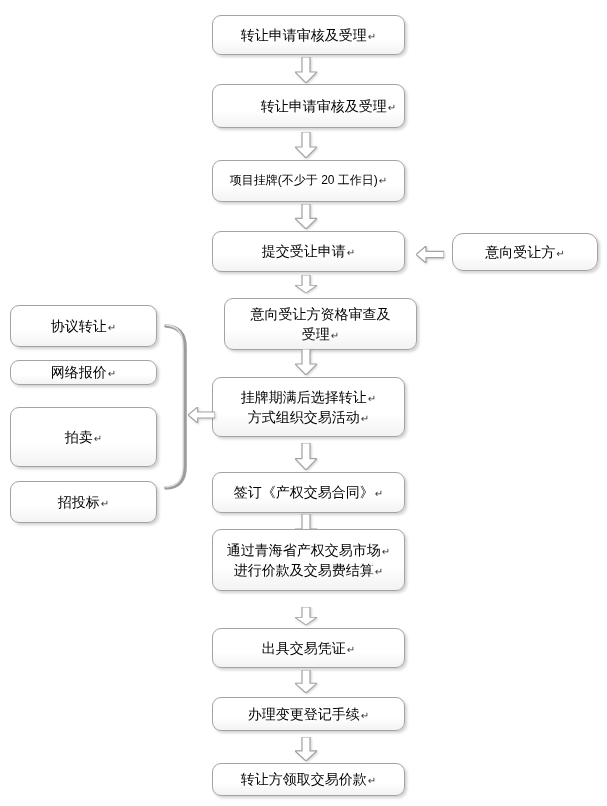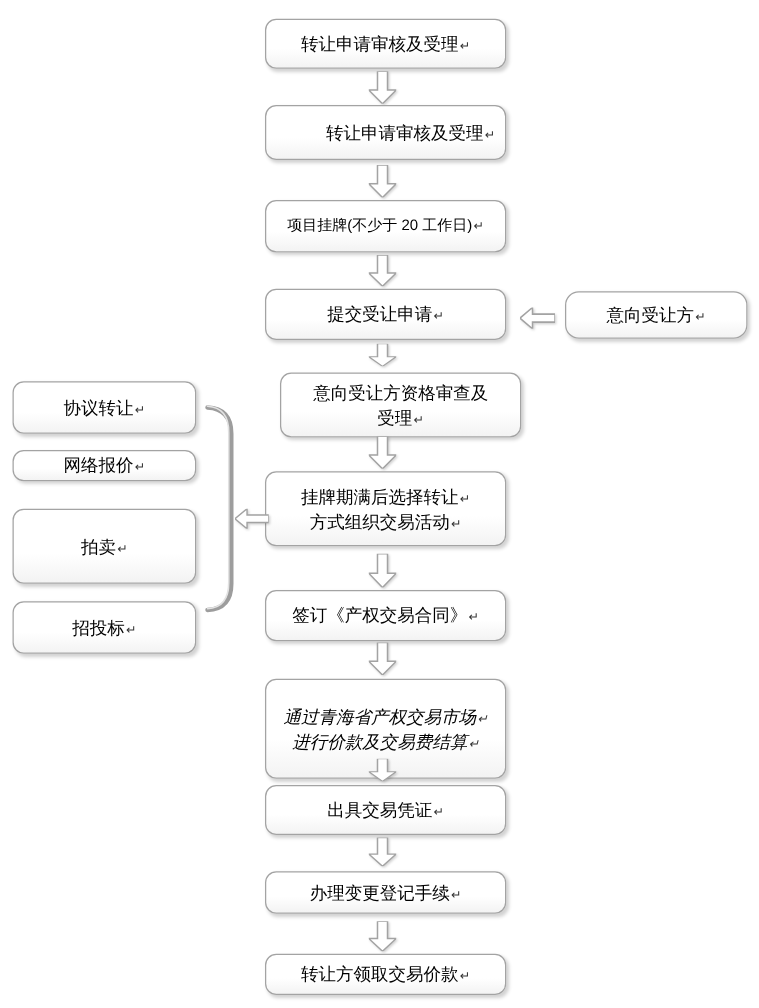--- a/index.html
+++ b/index.html
@@ -107,21 +107,21 @@
   <div class="fbox main" style="top:472px;height:41px;">
     <div class="line"><span>签订《产权交易合同》</span><span class="ret">↵</span></div>
   </div>
 
   <div class="arrow" style="left:295px;top:514px;">
     <svg width="22" height="26" viewBox="0 0 22 26" preserveAspectRatio="none">
         <polygon points="7,0 15,0 15,15 22,15 11,26 0,15 7,15" fill="#ffffff" stroke="#a3a3a3" stroke-width="1.2"></polygon>
       </svg>
   </div>
 
-  <div class="fbox main" style="top:543px;height:80px;font-style:italic;">
+  <div class="fbox main" style="top:529px;height:62px;">
     <div class="line"><span>通过青海省产权交易市场</span><span class="ret">↵</span></div>
     <div class="line"><span>进行价款及交易费结算</span><span class="ret">↵</span></div>
   </div>
 
   <div class="arrow" style="left:295px;top:607px;">
     <svg width="22" height="18" viewBox="0 0 22 26" preserveAspectRatio="none">
         <polygon points="7,0 15,0 15,15 22,15 11,26 0,15 7,15" fill="#ffffff" stroke="#a3a3a3" stroke-width="1.2"></polygon>
       </svg>
   </div>
 

